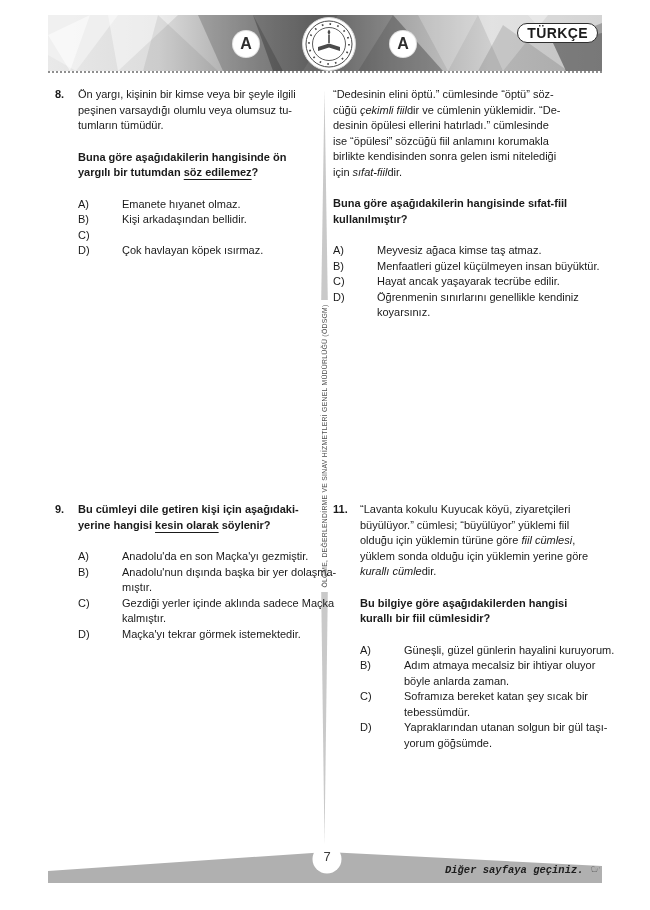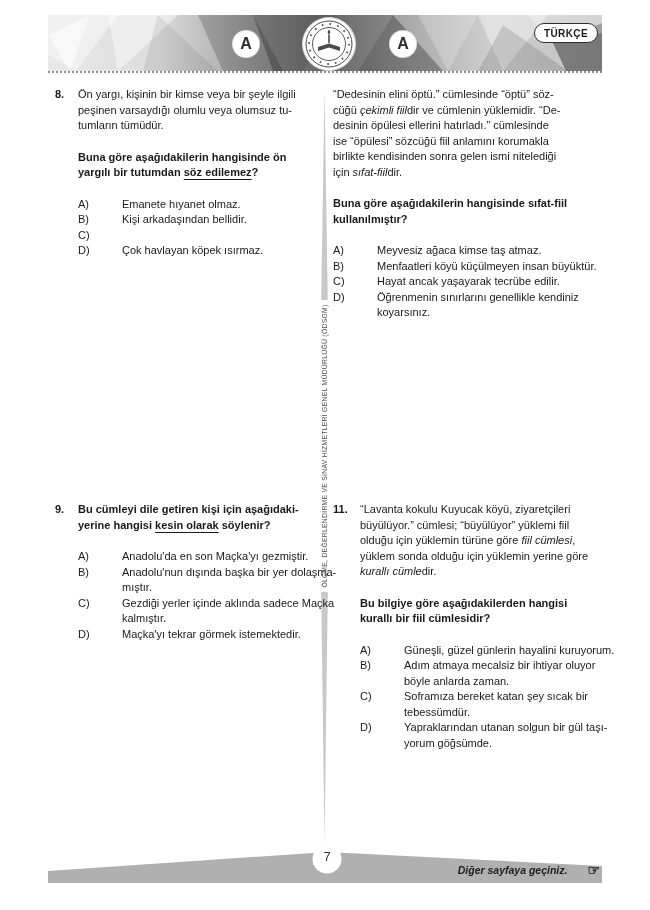--- a/index.html
+++ b/index.html
@@ -14,21 +14,21 @@
     position:absolute;width:26px;height:26px;border-radius:50%;background:#fff;
     display:flex;align-items:center;justify-content:center;
     font-weight:bold;font-size:16px;color:#2d2d2d;box-shadow:0 0 0 1px #e2e2e2;
   }
   .badge.left{left:185px;top:16px;}
   .badge.right{left:342px;top:16px;}
   .emblem{position:absolute;left:254px;top:2px;width:54px;height:54px;}
   .subject-pill{
     position:absolute;right:4px;top:8px;height:18px;padding:0 9px;background:#fff;
     border:1.6px solid #2f2f2f;border-radius:10px;display:flex;align-items:center;
-    font-weight:bold;font-size:10px;letter-spacing:.4px;color:#1c1c1c;
+    font-weight:bold;font-size:14px;letter-spacing:.4px;color:#1c1c1c;
   }
   
   .divider-svg{position:absolute;left:317px;top:88px;width:15px;height:762px;}
   .divider-label{
     position:absolute;left:324px;top:446px;transform:translate(-50%,-50%) rotate(-90deg);
     white-space:nowrap;font-size:6.8px;letter-spacing:.28px;color:#4e4e4e;
   }
   
   .question{position:absolute;display:flex;font-size:11px;line-height:15.5px;}
   .q8 {left:55px; top:87px; width:268px;}
@@ -45,22 +45,22 @@
   .opt{display:flex;}
   .opt-label{flex:0 0 17px;}
   .opt-text{white-space:pre;margin-left:27px;}
   
   .footer-svg{position:absolute;left:48px;top:846px;width:554px;height:40px;}
   .page-number{
     position:absolute;left:313px;top:849px;width:28px;text-align:center;
     font-size:13px;color:#3c3c3c;
   }
   .next-page{
-    position:absolute;right:50px;top:864px;display:flex;align-items:center;gap:20px;
-    font-size:10.5px;font-weight:bold;font-style:italic;color:#1d1d1d;
+    position:absolute;right:50px;top:864px;display:flex;align-items:center;gap:8px;
+    font-size:10.5px;font-weight:bold;font-style:italic;color:#1d1d1d;font-family:Liberation Mono, monospace;
   }
   .hand-icon{font-style:normal;font-size:14px;line-height:10px;color:#222;}
 </style>
 </head>
 <body>
 
 <div class="page">
 
   <div class="header">
     <svg class="mosaic" viewBox="0 0 554 56" preserveAspectRatio="none">
@@ -158,21 +158,21 @@
 için </span><span class="seg-i">sıfat-fiil</span><span class="seg-n">dir.</span></p>
       <p class="stem"><span class="seg-n">Buna göre aşağıdakilerin hangisinde sıfat-fiil
 kullanılmıştır?</span></p>
       <div class="options">
           <div class="opt">
             <span class="opt-label">A)</span>
             <span class="opt-text">Meyvesiz ağaca kimse taş atmaz.</span>
           </div>
           <div class="opt">
             <span class="opt-label">B)</span>
-            <span class="opt-text">Menfaatleri köyü küçülmeyen insan büyüktür.</span>
+            <span class="opt-text">Menfaatleri güzel küçülmeyen insan büyüktür.</span>
           </div>
           <div class="opt">
             <span class="opt-label">C)</span>
             <span class="opt-text">Hayat ancak yaşayarak tecrübe edilir.</span>
           </div>
           <div class="opt">
             <span class="opt-label">D)</span>
             <span class="opt-text">Öğrenmenin sınırlarını genellikle kendiniz
 koyarsınız.</span>
           </div>

